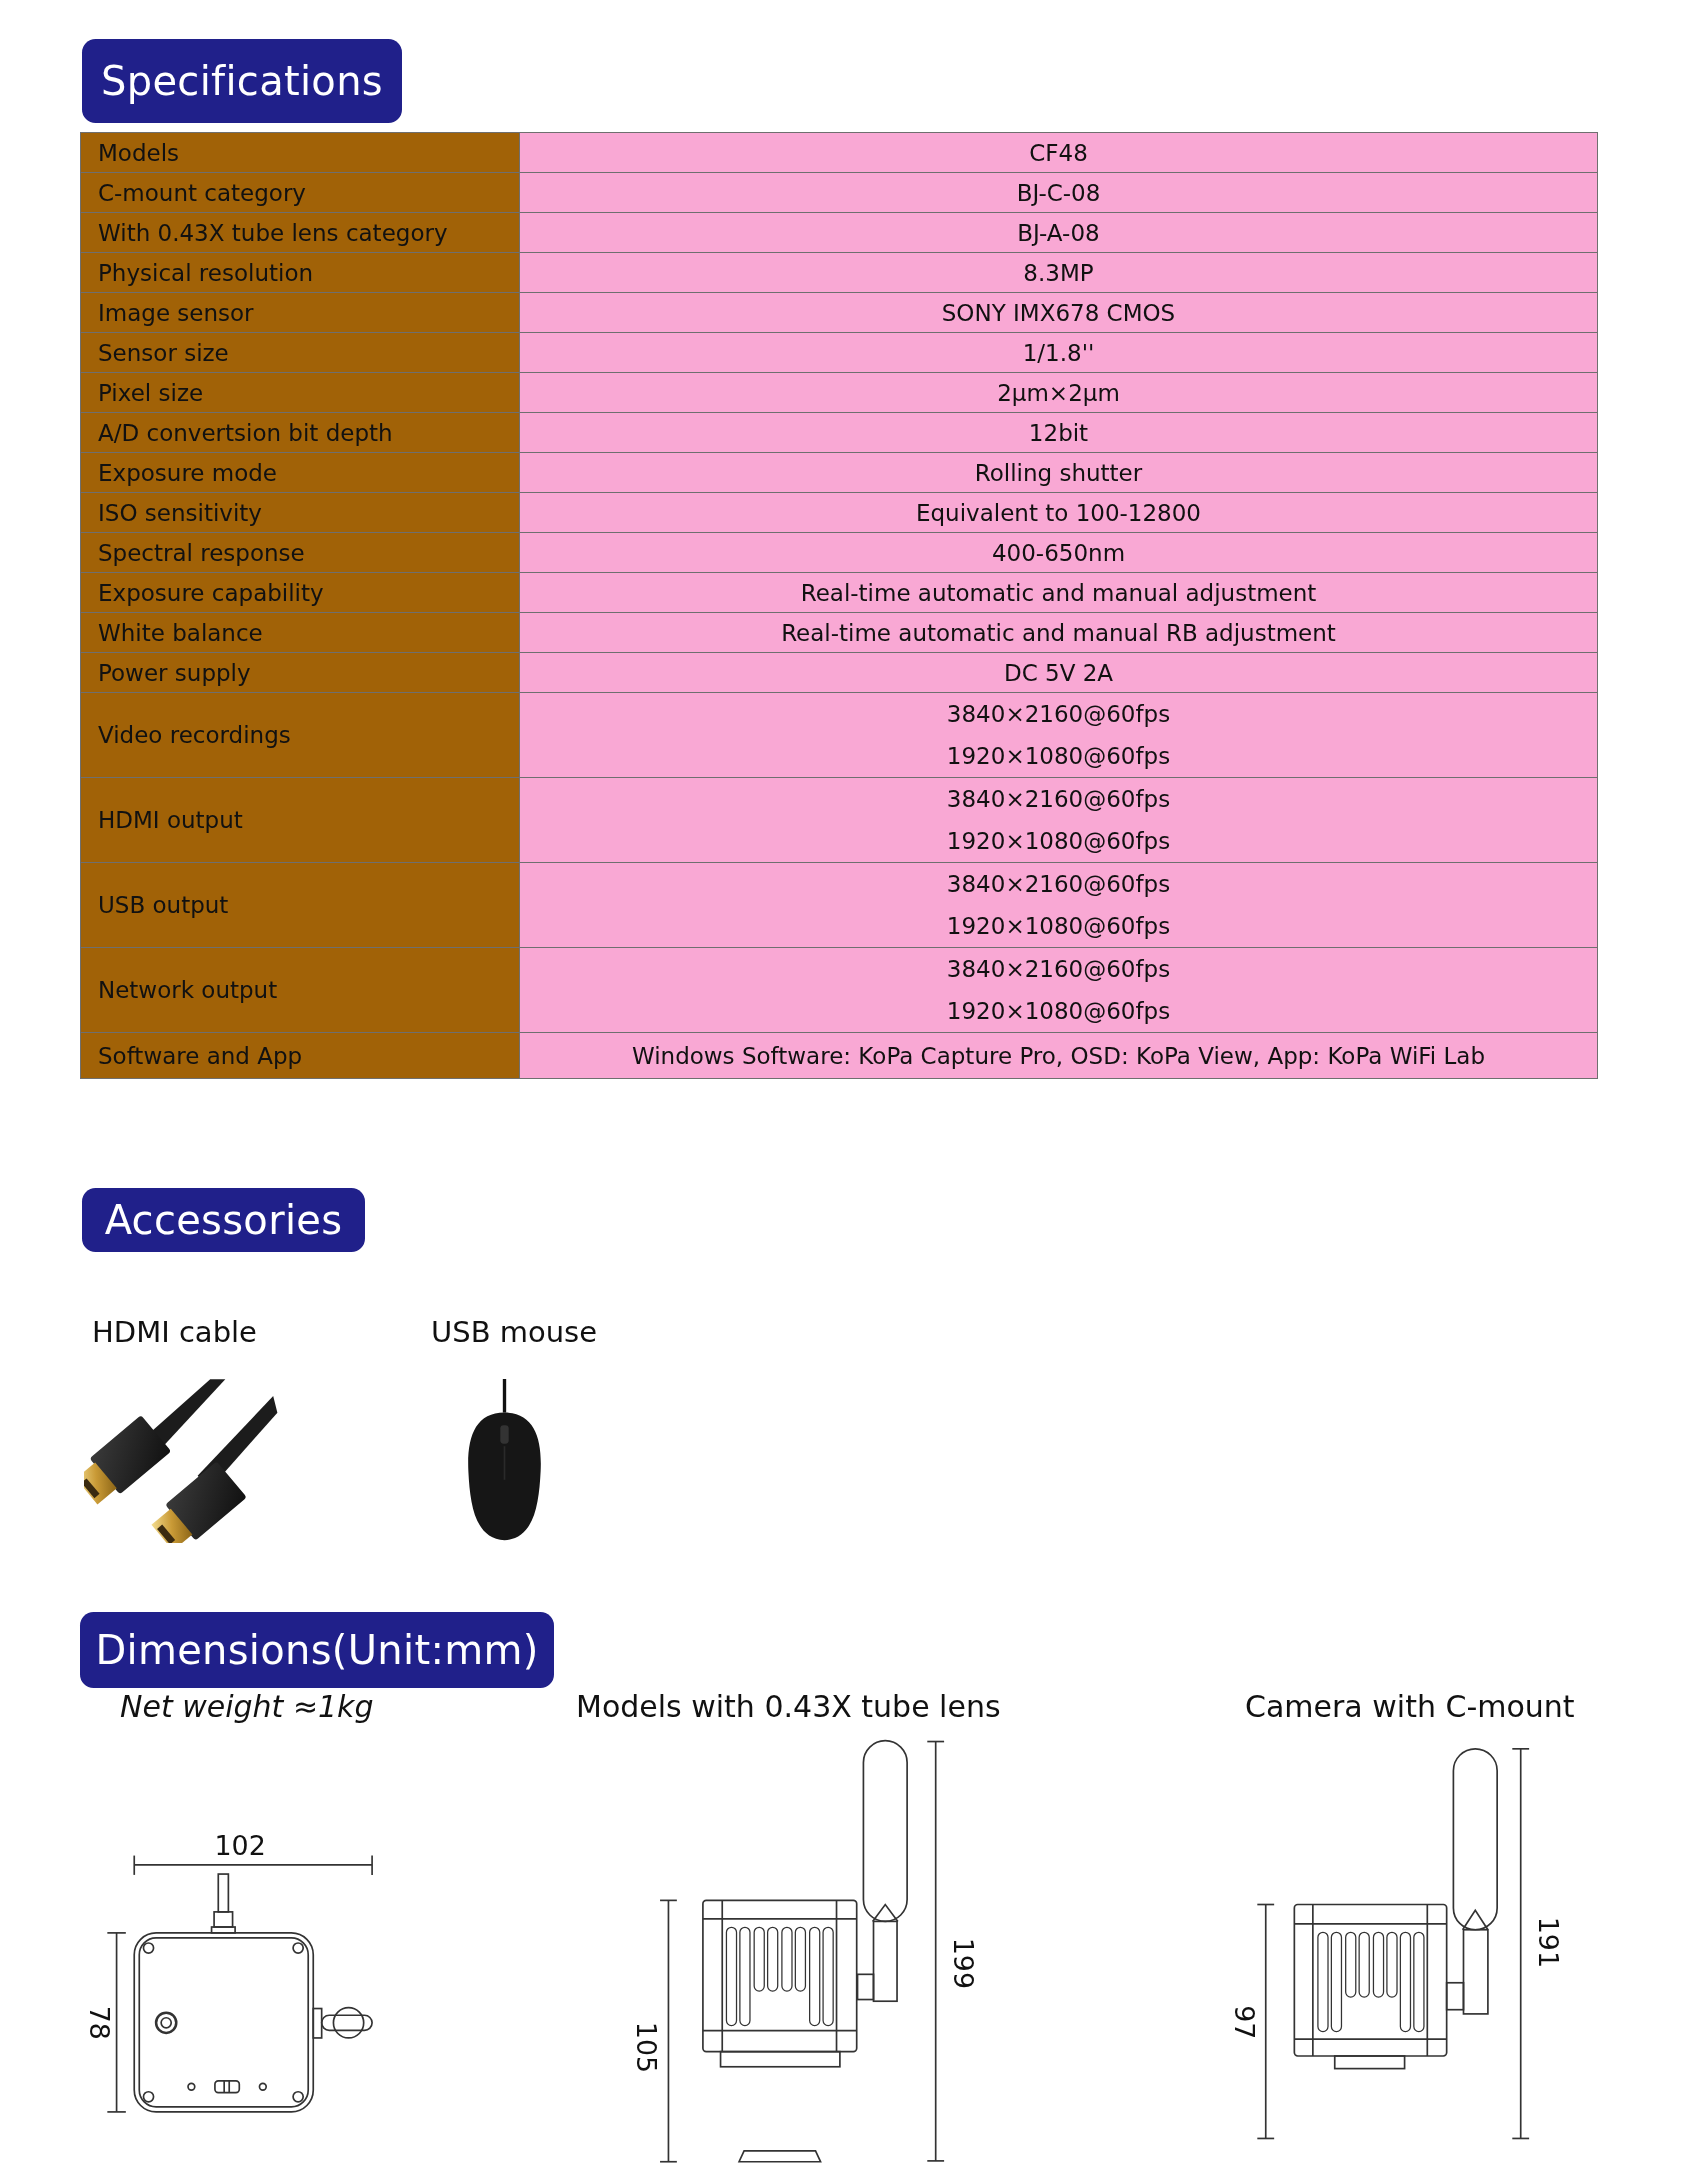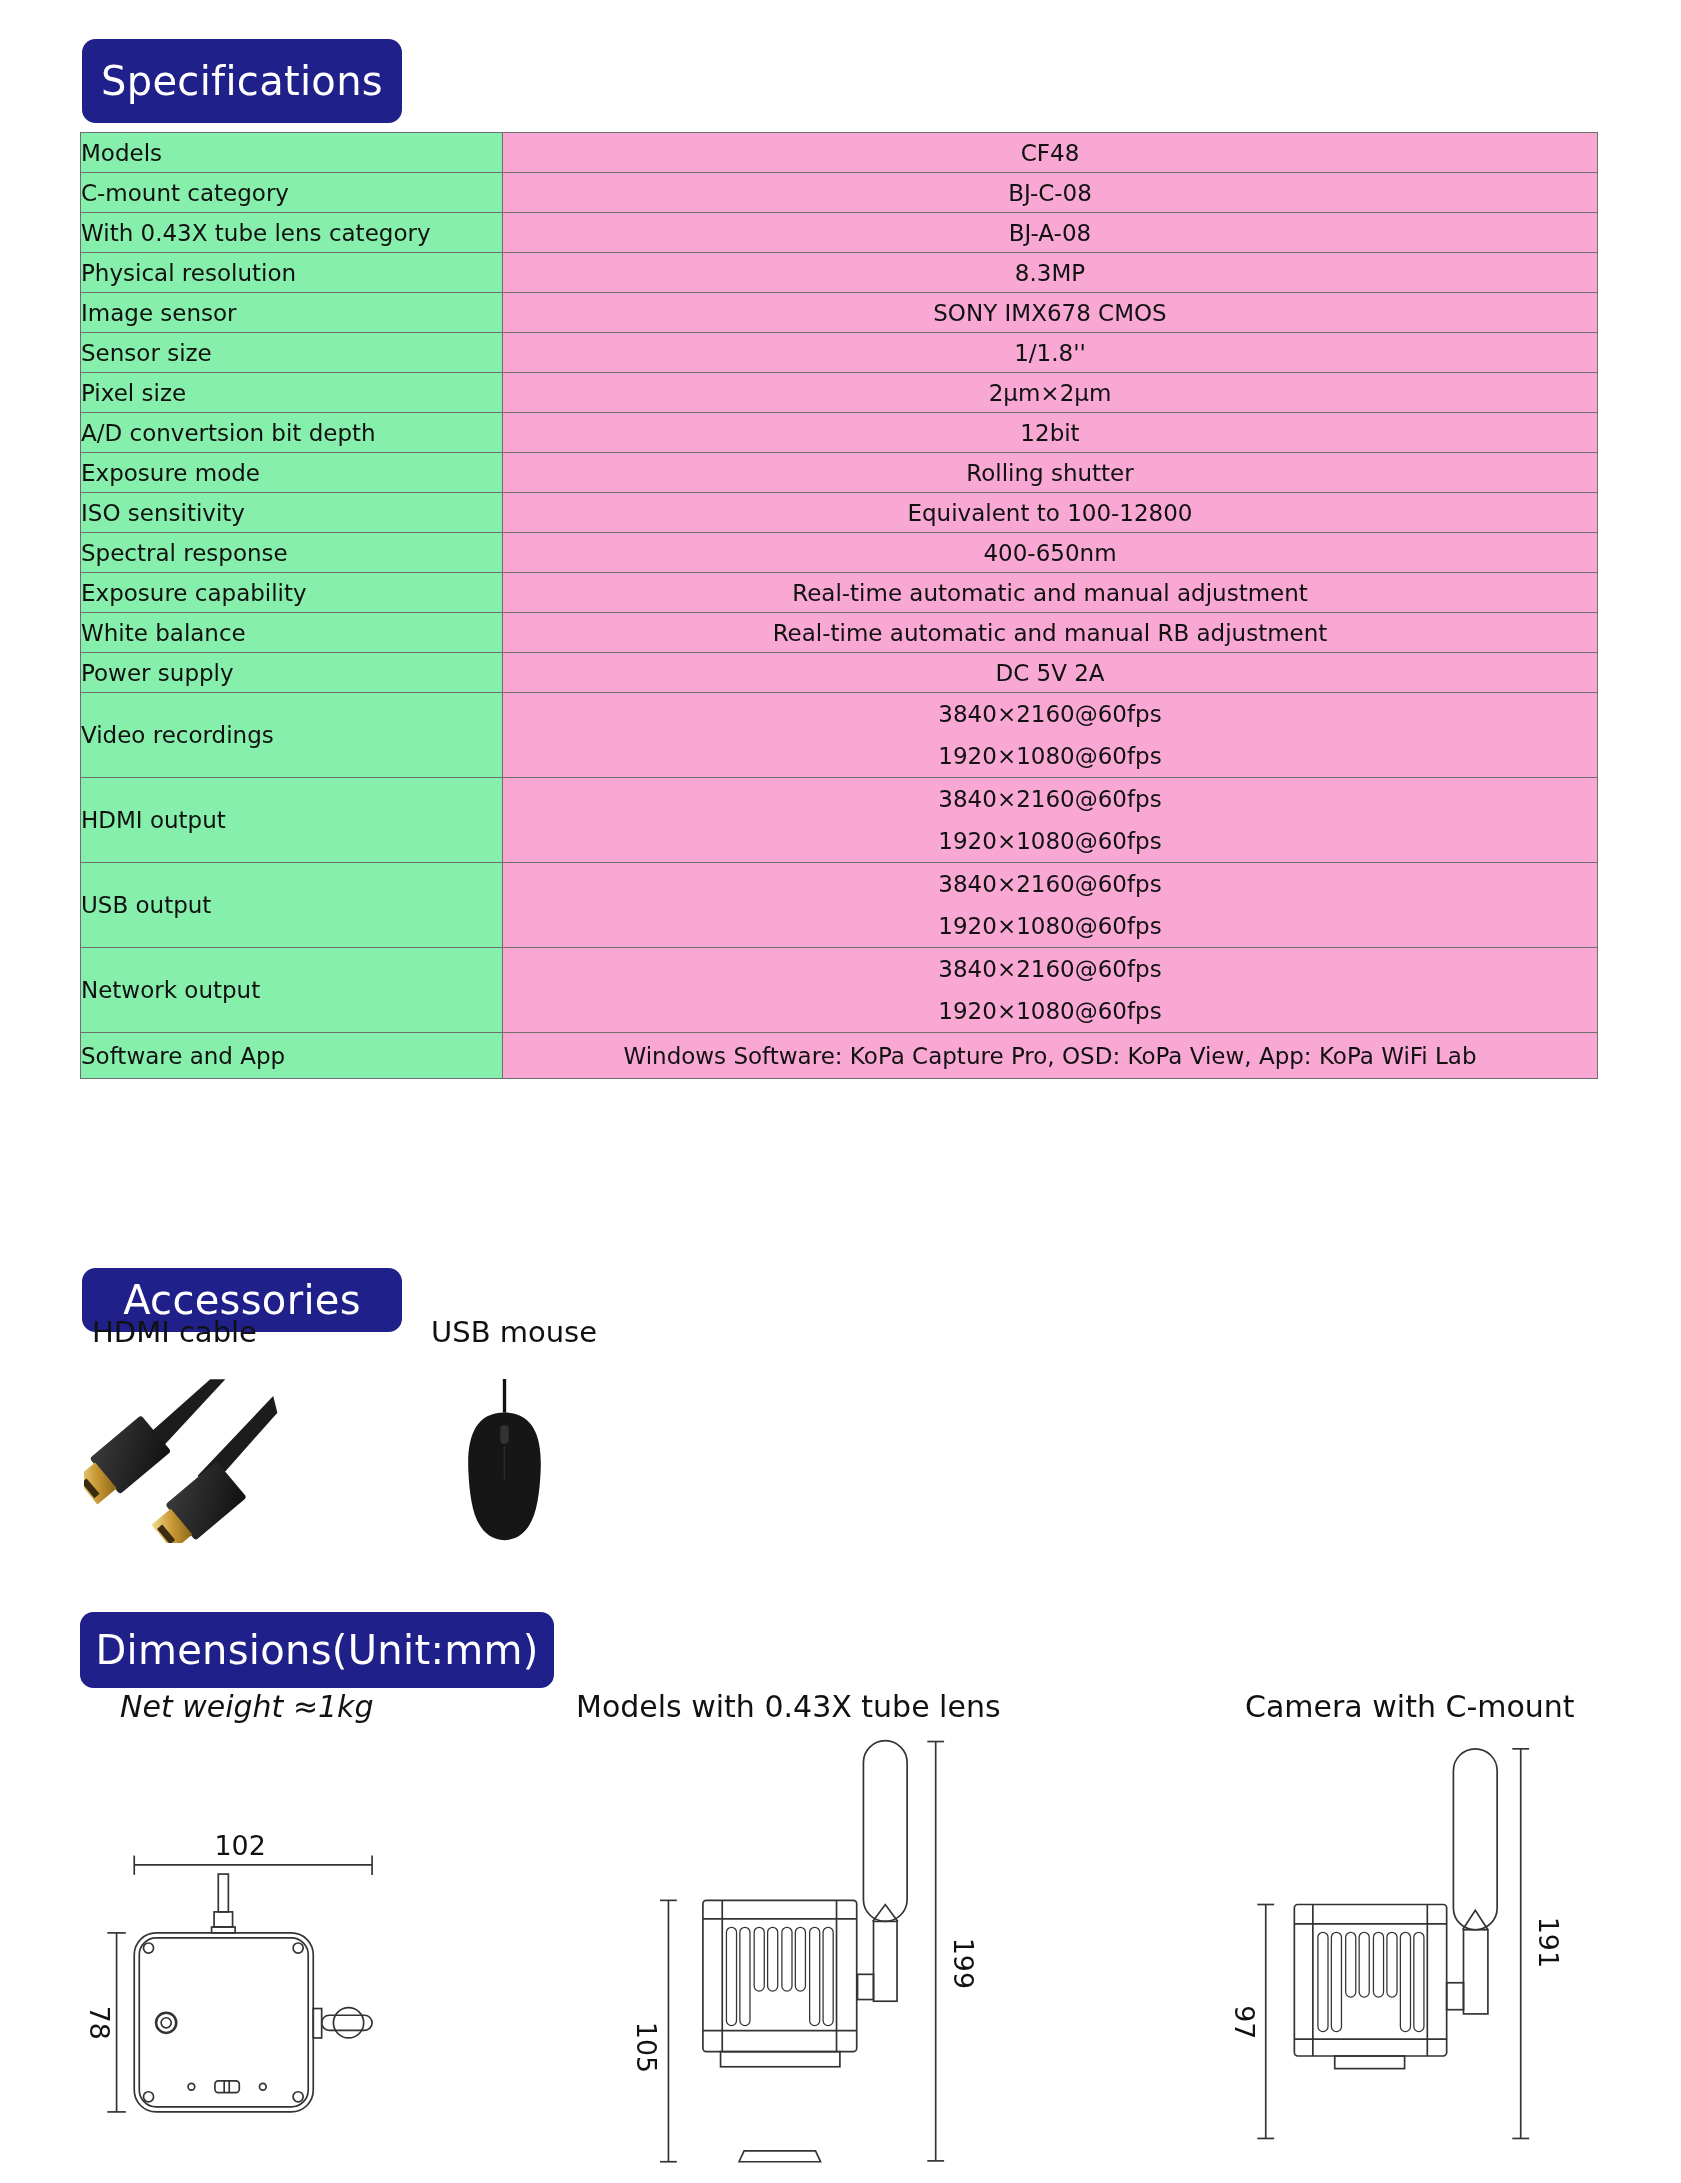--- a/index.html
+++ b/index.html
@@ -2,27 +2,27 @@
 <html style="font-size:13.5px"><head>
 <meta charset="utf-8">
 <style>
   html, body { margin:0; padding:0; background:#ffffff; }
   body { width:1681px; height:2183px; position:relative; overflow:hidden;
          font-family:"DejaVu Sans", "Liberation Sans", sans-serif; color:#111; }
   .badge { position:absolute; background:#20208a; color:#fff; border-radius:13.5px;
            display:flex; align-items:center; justify-content:center;
            font-size:40px; letter-spacing:0.3px; }
   #badge-spec { left:82px; top:39px; width:320px; height:84px; }
-  #badge-acc  { left:82px; top:1268px; width:320px; height:64px; }
+  #badge-acc  { left:82px; top:1188px; width:283px; height:64px; }
   #badge-dim  { left:80px; top:1612px; width:474px; height:76px; }
 
   table.spec { position:absolute; left:80px; top:132px; width:1518px;
                border-collapse:collapse; table-layout:fixed; font-size:23px; }
   table.spec td { border:1.7px solid #6f6f6f; padding:0; }
-  table.spec td.lbl { width:421px; background:#86efac; padding-left:0; text-align:left; }
+  table.spec td.lbl { width:421px; background:#a16207; padding-left:17px; text-align:left; }
   table.spec td.val { text-align:center; background:#f9a8d4; }
   table.spec tr.single td { height:39px; }
   table.spec tr.double td { height:81px; }
   table.spec tr.last td { height:45px; }
   .val .line { display:block; height:42px; line-height:42px; }
 
   .acc-label { position:absolute; font-size:29px; }
   .cap { position:absolute; font-size:30px; }
   .abs { position:absolute; }
   svg text { font-family:"DejaVu Sans","Liberation Sans",sans-serif; }

